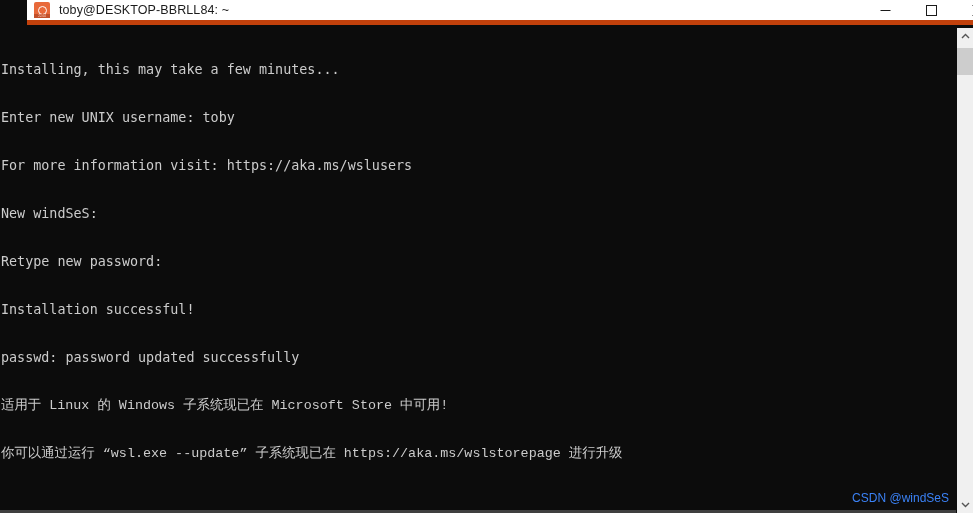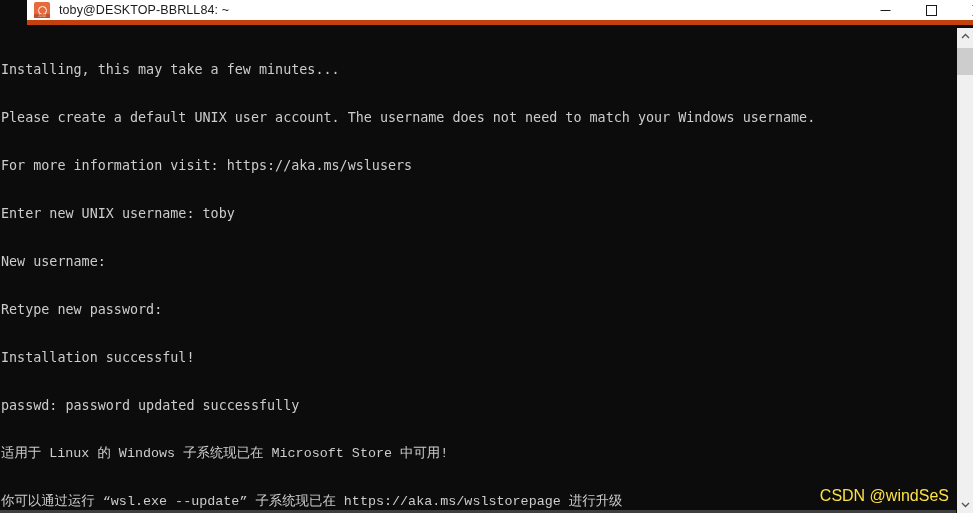--- a/index.html
+++ b/index.html
@@ -110,22 +110,22 @@
     font-family: Liberation Mono, monospace;
     letter-spacing: 0px;
   }
 
   
   #watermark {
     position: absolute;
     right: 24px;
     bottom: 8px;
     font-family: "Liberation Sans", sans-serif;
-    font-size: 16px;
-    color: #fde047;
+    font-size: 12px;
+    color: #3b82f6;
     white-space: nowrap;
   }
 
   
   #scrollbar {
     position: absolute;
     top: 28px;
     right: 0;
     width: 17px;
     height: 485px;
@@ -193,24 +193,23 @@
             <line x1="0.5" y1="0.5" x2="10.5" y2="10.5" stroke="#1b1b1b" stroke-width="1"></line>
             <line x1="10.5" y1="0.5" x2="0.5" y2="10.5" stroke="#1b1b1b" stroke-width="1"></line>
           </svg>
       </div>
     </div>
   </div>
 
   <div id="terminal">
     <div id="screen">
       <div class="ln">Installing, this may take a few minutes...</div>
-      <div class="ln">Please create a default UNIX user account. The username does not need to match your Windows username.</div>
+      <div class="ln">Enter new UNIX username: toby</div>
       <div class="ln">For more information visit: https://aka.ms/wslusers</div>
-      <div class="ln">Enter new UNIX username: toby</div>
-      <div class="ln">New username:</div>
+      <div class="ln">New windSeS:</div>
       <div class="ln">Retype new password:</div>
       <div class="ln">Installation successful!</div>
       <div class="ln">passwd: password updated successfully</div>
       <div class="ln cjk">适用于 Linux 的 Windows 子系统现已在 Microsoft Store 中可用!</div>
       <div class="ln cjk">你可以通过运行 “wsl.exe --update” 子系统现已在 https://aka.ms/wslstorepage 进行升级</div>
       
       
       
       
       

